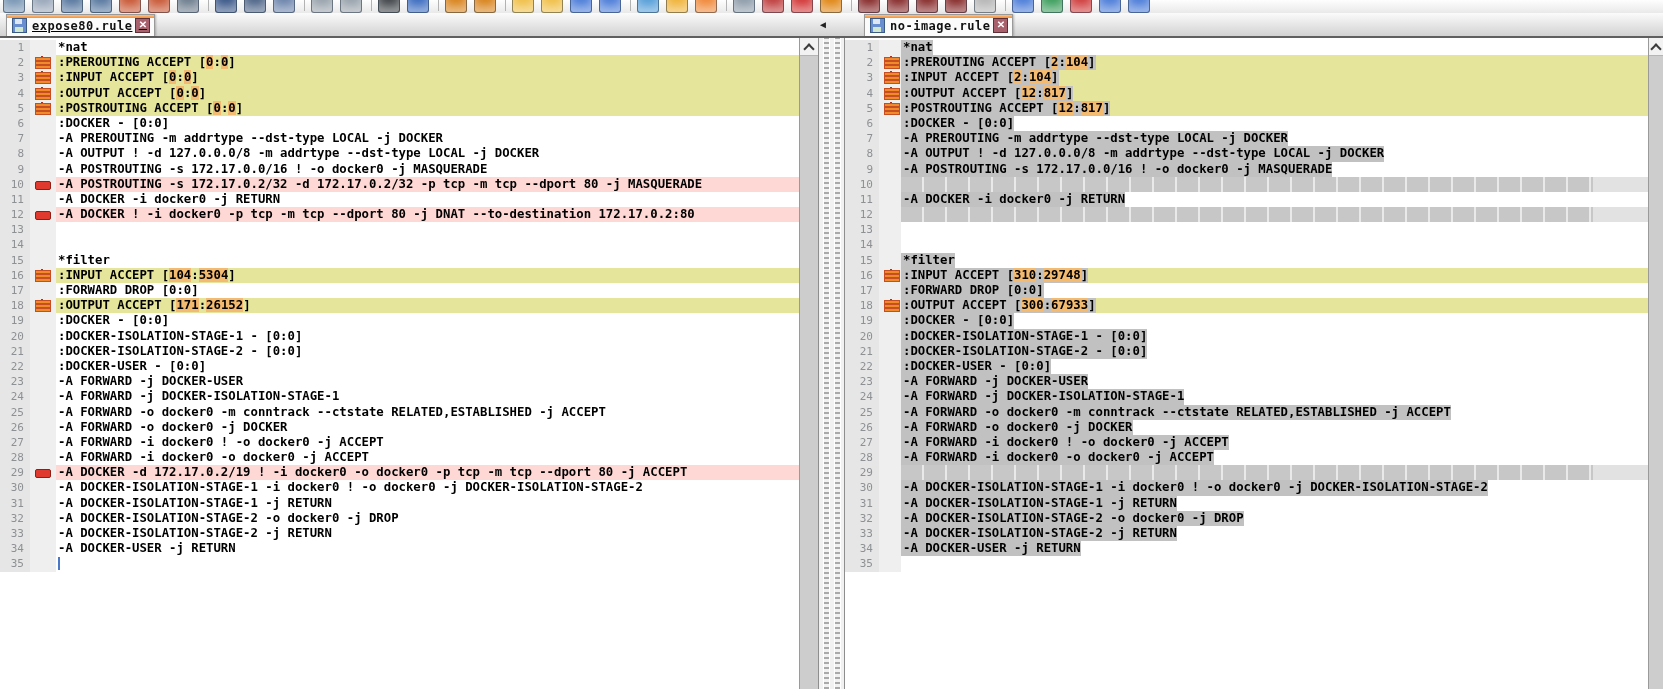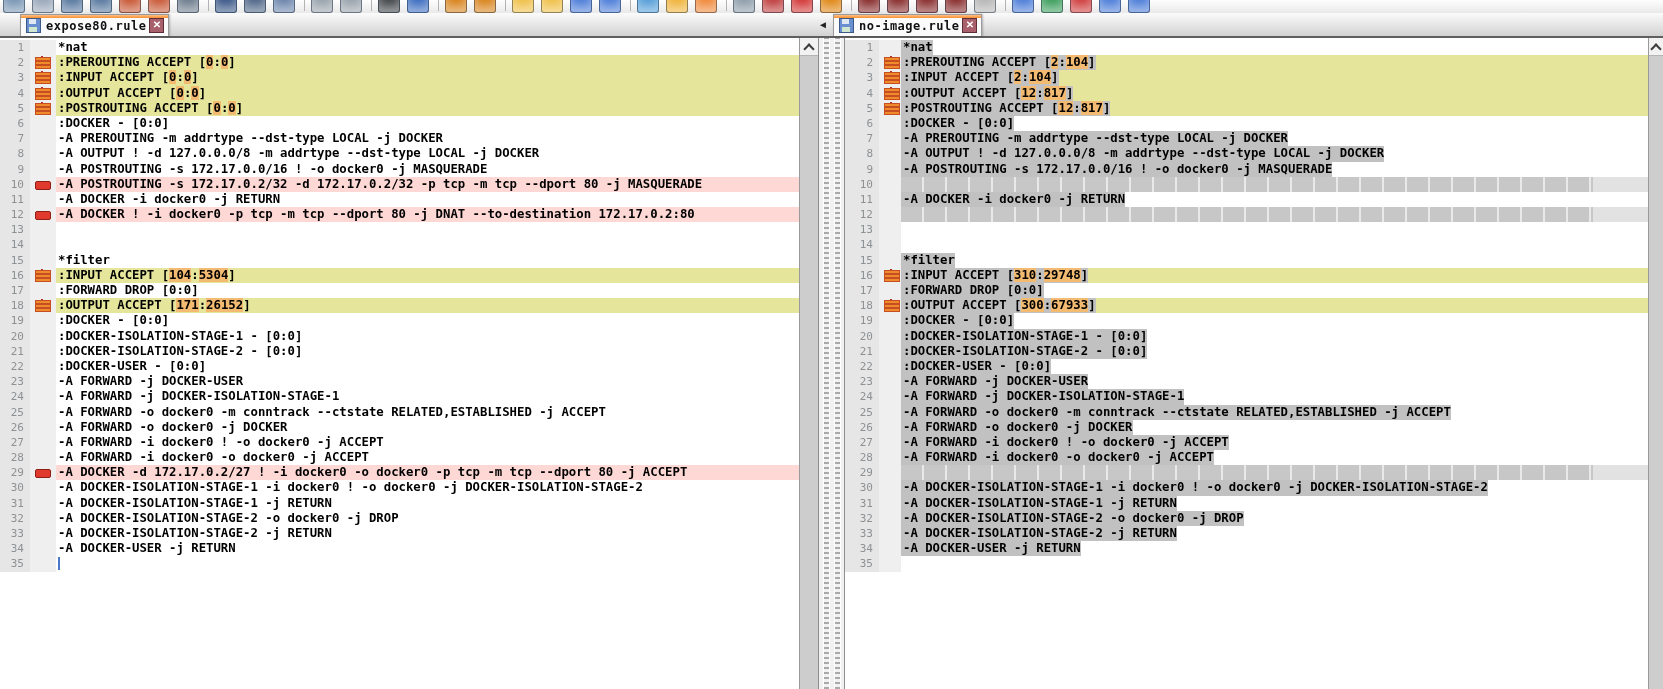--- a/index.html
+++ b/index.html
@@ -124,28 +124,28 @@
         <span class="tb-sep"></span>
         <span class="tb-icon" style="background: rgb(79, 127, 217);"></span>
         <span class="tb-icon" style="background: rgb(63, 159, 95);"></span>
         <span class="tb-icon" style="background: rgb(208, 64, 64);"></span>
         <span class="tb-icon" style="background: rgb(79, 127, 217);"></span>
         <span class="tb-icon" style="background: rgb(79, 127, 217);"></span>
       </div>
   </div>
 
   <div class="tabbar">
-    <div class="tab" style="left:20px;">
+    <div class="tab" style="left:6px;text-decoration:underline;">
       <div class="tab-accent"></div>
       <span class="floppy"></span>
       <span class="tab-title">expose80.rule</span>
       <span class="closebtn">✕</span>
     </div>
     <div class="tab-scroll" style="left:818px;">◄</div>
-    <div class="tab" style="left:833px;">
+    <div class="tab" style="left:864px;">
       <div class="tab-accent"></div>
       <span class="floppy"></span>
       <span class="tab-title">no-image.rule</span>
       <span class="closebtn">✕</span>
     </div>
   </div>
 
   <div class="content">
 
     <div class="pane pane-left">
@@ -328,21 +328,21 @@
           <div class="row">
             <span class="ln">28</span>
             <span class="gut"></span>
             <span class="body"><span class="t"><span>-A FORWARD -i docker0 -o docker0 -j ACCEPT</span></span></span>
           </div>
           <div class="row">
             <span class="ln">29</span>
             <span class="gut">
               <i class="ic-removed"></i>
             </span>
-            <span class="body b-pink"><span class="t"><span>-A DOCKER -d 172.17.0.2/27 ! -i docker0 -o docker0 -p tcp -m tcp --dport 80 -j ACCEPT</span></span></span>
+            <span class="body b-pink"><span class="t"><span>-A DOCKER -d 172.17.0.2/19 ! -i docker0 -o docker0 -p tcp -m tcp --dport 80 -j ACCEPT</span></span></span>
           </div>
           <div class="row">
             <span class="ln">30</span>
             <span class="gut"></span>
             <span class="body"><span class="t"><span>-A DOCKER-ISOLATION-STAGE-1 -i docker0 ! -o docker0 -j DOCKER-ISOLATION-STAGE-2</span></span></span>
           </div>
           <div class="row">
             <span class="ln">31</span>
             <span class="gut"></span>
             <span class="body"><span class="t"><span>-A DOCKER-ISOLATION-STAGE-1 -j RETURN</span></span></span>

